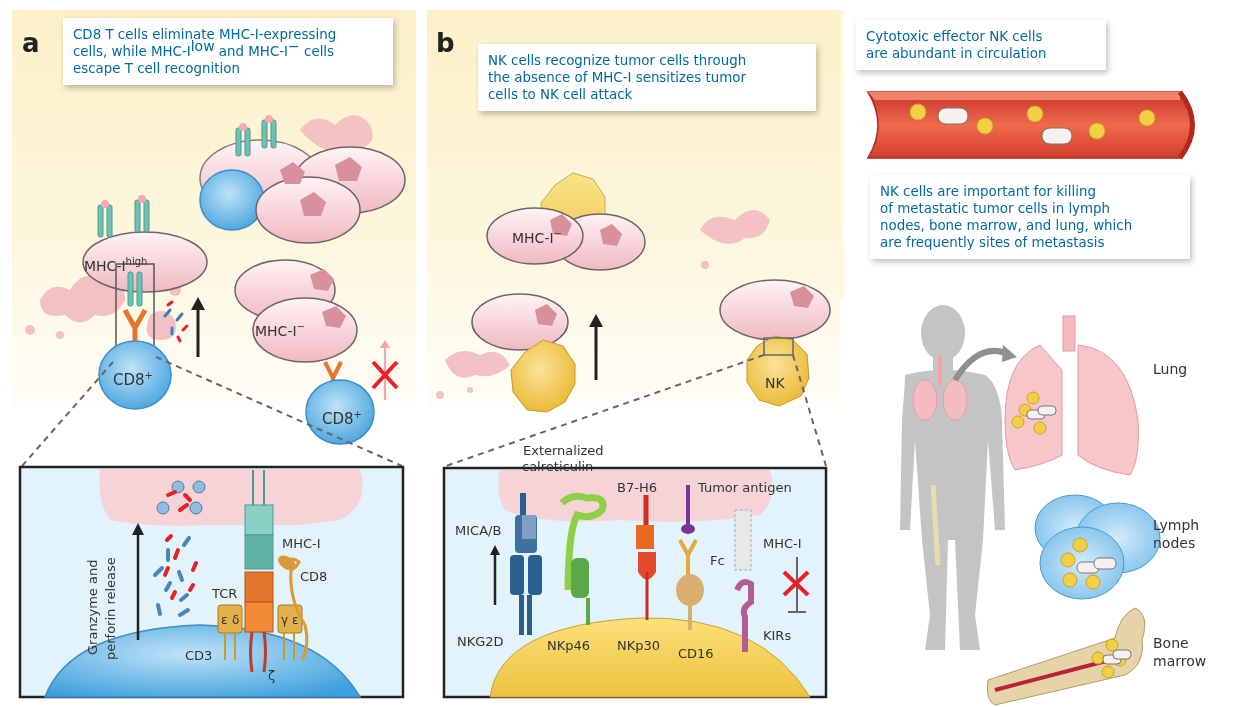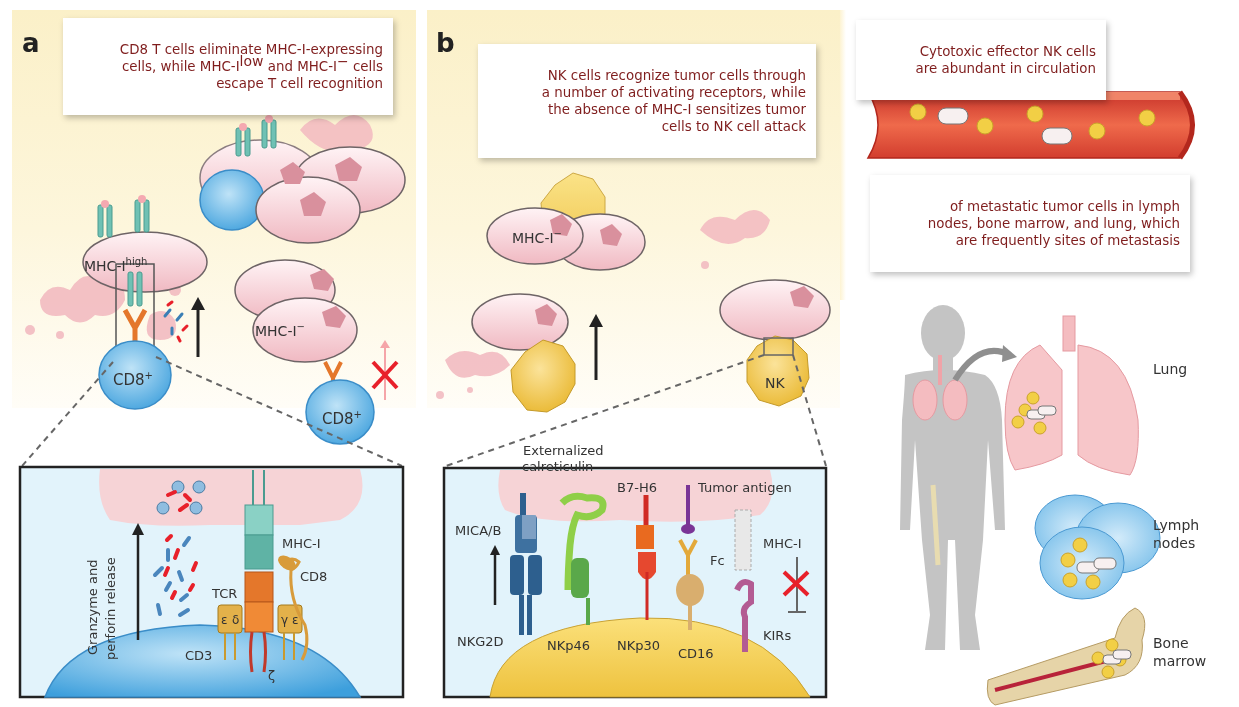--- a/index.html
+++ b/index.html
@@ -2,21 +2,21 @@
 <html><head>
 <meta charset="utf-8">
 <style>
   html,body{margin:0;padding:0;background:#ffffff;}
   body{width:1239px;height:707px;position:relative;overflow:hidden;font-family:"DejaVu Sans","Liberation Sans",sans-serif;color:#3a3a3a;}
   .panel-bg{position:absolute;background:linear-gradient(180deg,#fbf0c8 0%,#fdf6dc 55%,#fffdf7 100%);}
   #panel-a-bg{left:12px;top:10px;width:404px;height:398px;}
   #panel-b-bg{left:427px;top:10px;width:413px;height:398px;}
   #panel-c-bg{left:840px;top:10px;width:6px;height:290px;background:linear-gradient(90deg,#fdf3d2,#fff);}
   .letter{position:absolute;font-weight:bold;font-size:26px;color:#222;}
-  .caption{position:absolute;background:#fff;box-shadow:2px 3px 6px rgba(0,0,0,.25);font-size:13.4px;line-height:17px;padding:23px 10px;color:#7f1d1d;text-align:right;}
+  .caption{position:absolute;background:#fff;box-shadow:2px 3px 6px rgba(0,0,0,.25);font-size:13.4px;line-height:17px;padding:8px 10px;color:#0369a1;}
   .caption span{display:block;white-space:nowrap;}
   sup{font-size:14px;line-height:0;}
   svg{position:absolute;left:0;top:0;}
   .lbl{font-family:"DejaVu Sans",sans-serif;fill:#333;}
 </style>
 </head>
 <body>
 
 <div id="panel-a-bg" class="panel-bg"></div>
 <div id="panel-b-bg" class="panel-bg"></div>
@@ -393,25 +393,25 @@
 <div class="letter" style="left:436px;top:28px;">b</div>
 <div class="letter" style="left:860px;top:30px;">c</div>
 
 <div class="caption" style="left:63px;top:18px;width:310px;">
   <span>CD8 T cells eliminate MHC-I-expressing</span>
   <span><i style="font-style:normal">cells, while MHC-I</i><sup>low</sup><i style="font-style:normal"> and MHC-I</i><sup>−</sup><i style="font-style:normal"> cells</i></span>
   <span>escape T cell recognition</span>
 </div>
 <div class="caption" style="left:478px;top:44px;width:318px;">
   <span>NK cells recognize tumor cells through</span>
-  <span>a number of activating receptors, while</span>
   <span>the absence of MHC-I sensitizes tumor</span>
   <span>cells to NK cell attack</span>
 </div>
 <div class="caption" style="left:856px;top:20px;width:230px;">
   <span>Cytotoxic effector NK cells</span>
   <span>are abundant in circulation</span>
 </div>
 <div class="caption" style="left:870px;top:175px;width:300px;">
+  <span>NK cells are important for killing</span>
   <span>of metastatic tumor cells  in lymph</span>
   <span>nodes, bone marrow, and lung, which</span>
   <span>are frequently sites of metastasis</span>
 </div>
 
 </body></html>

